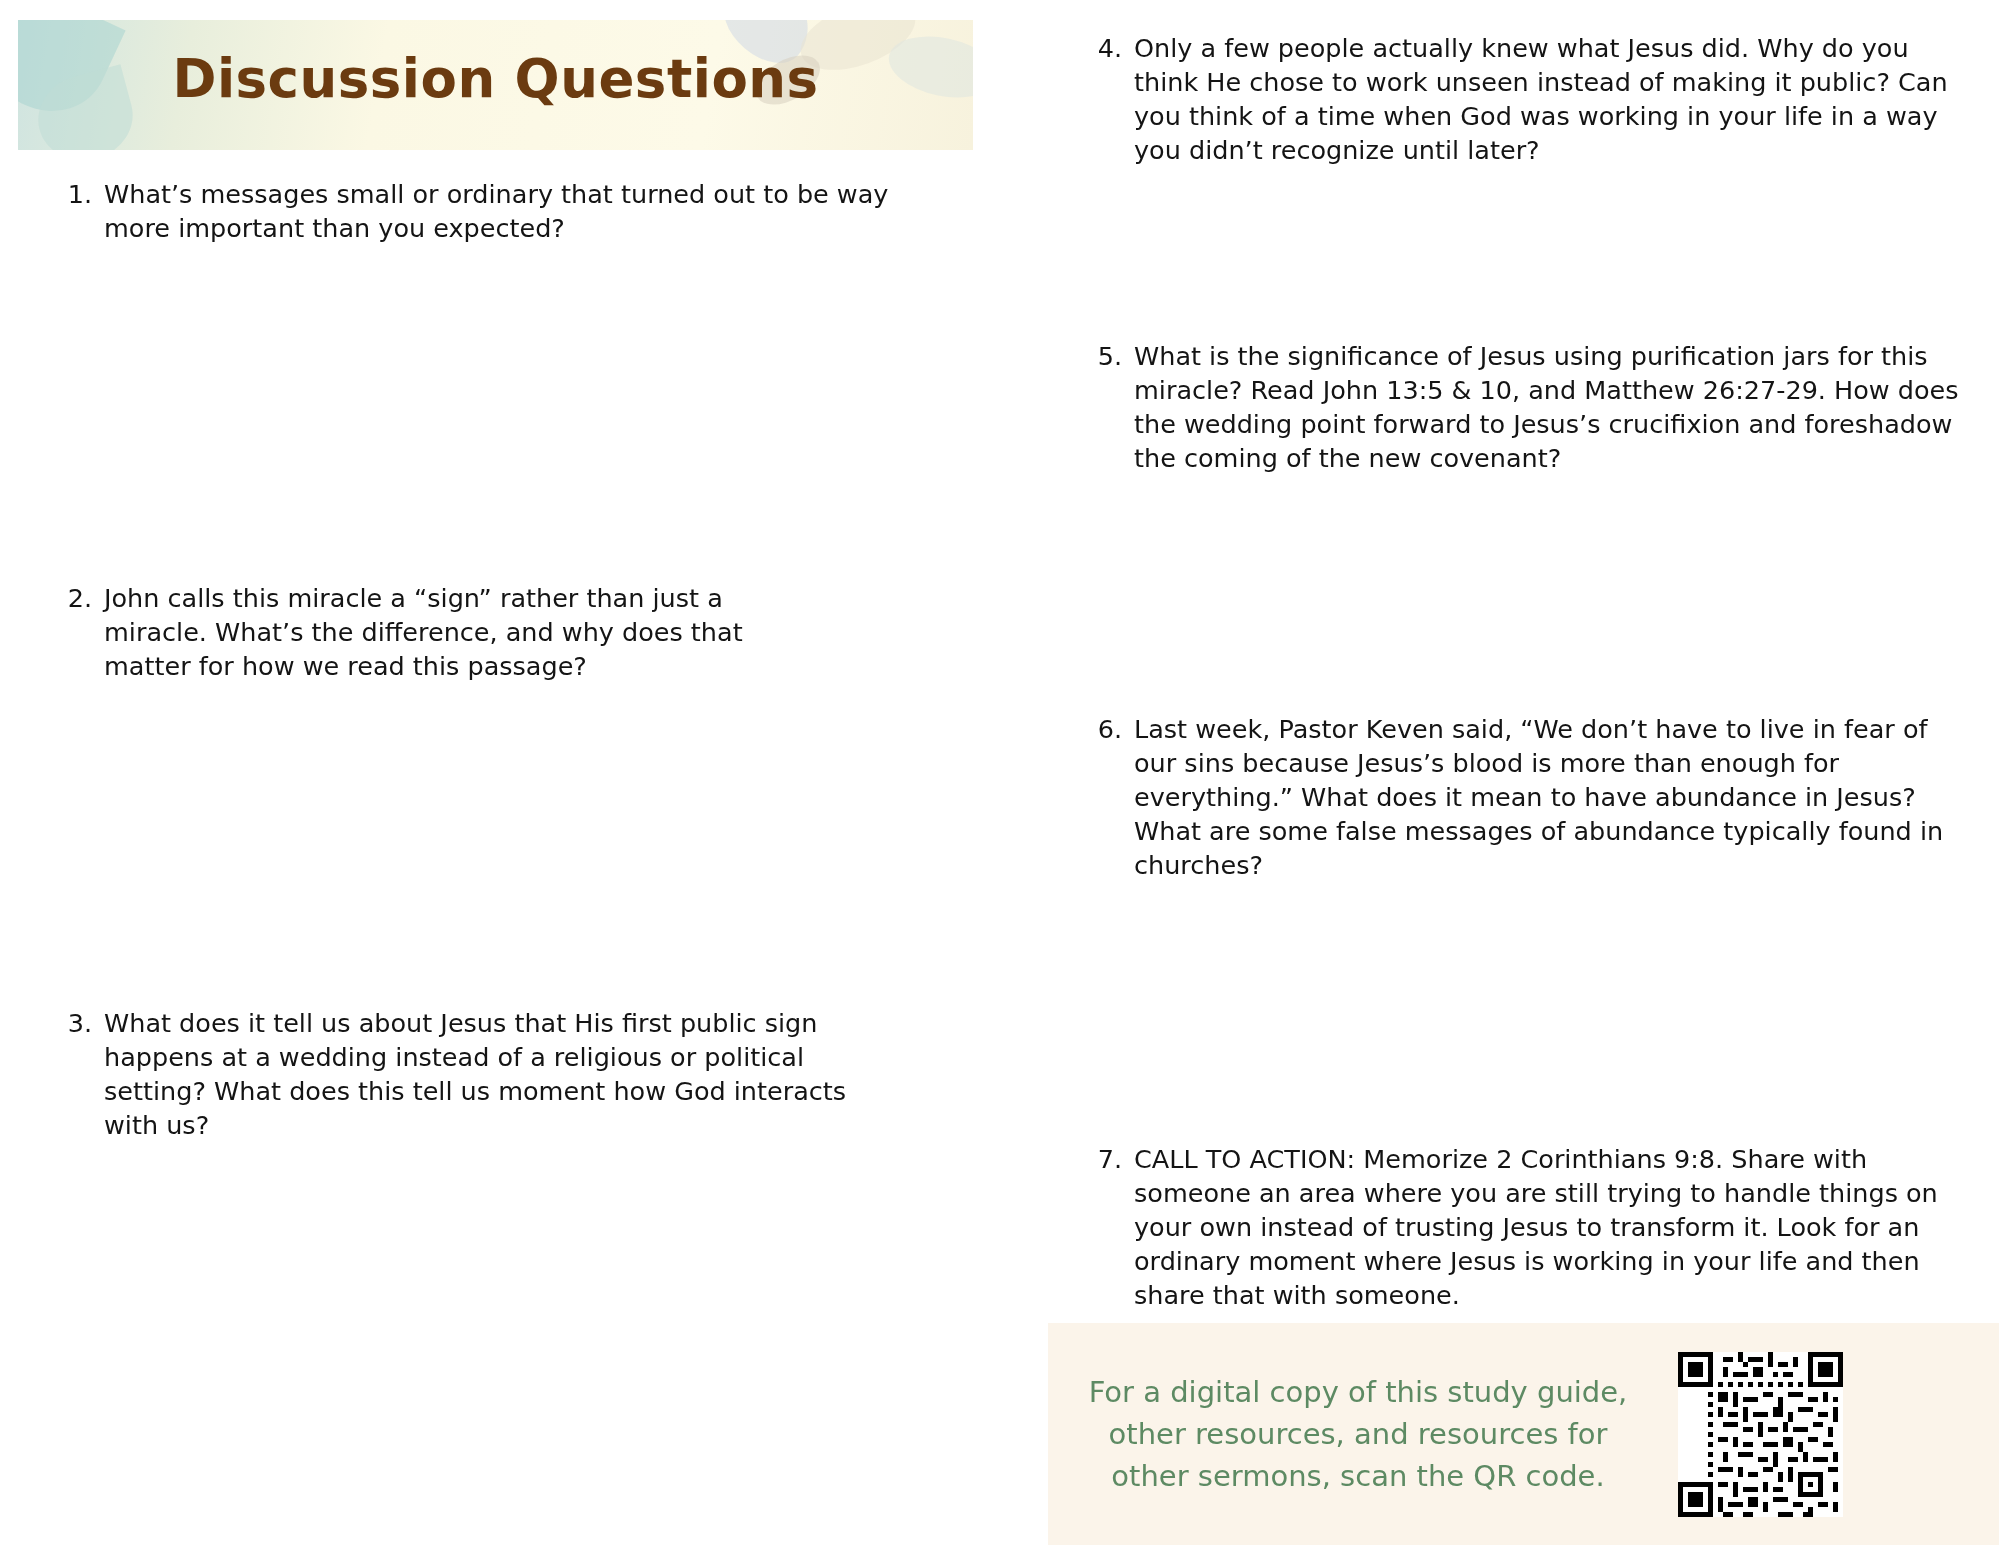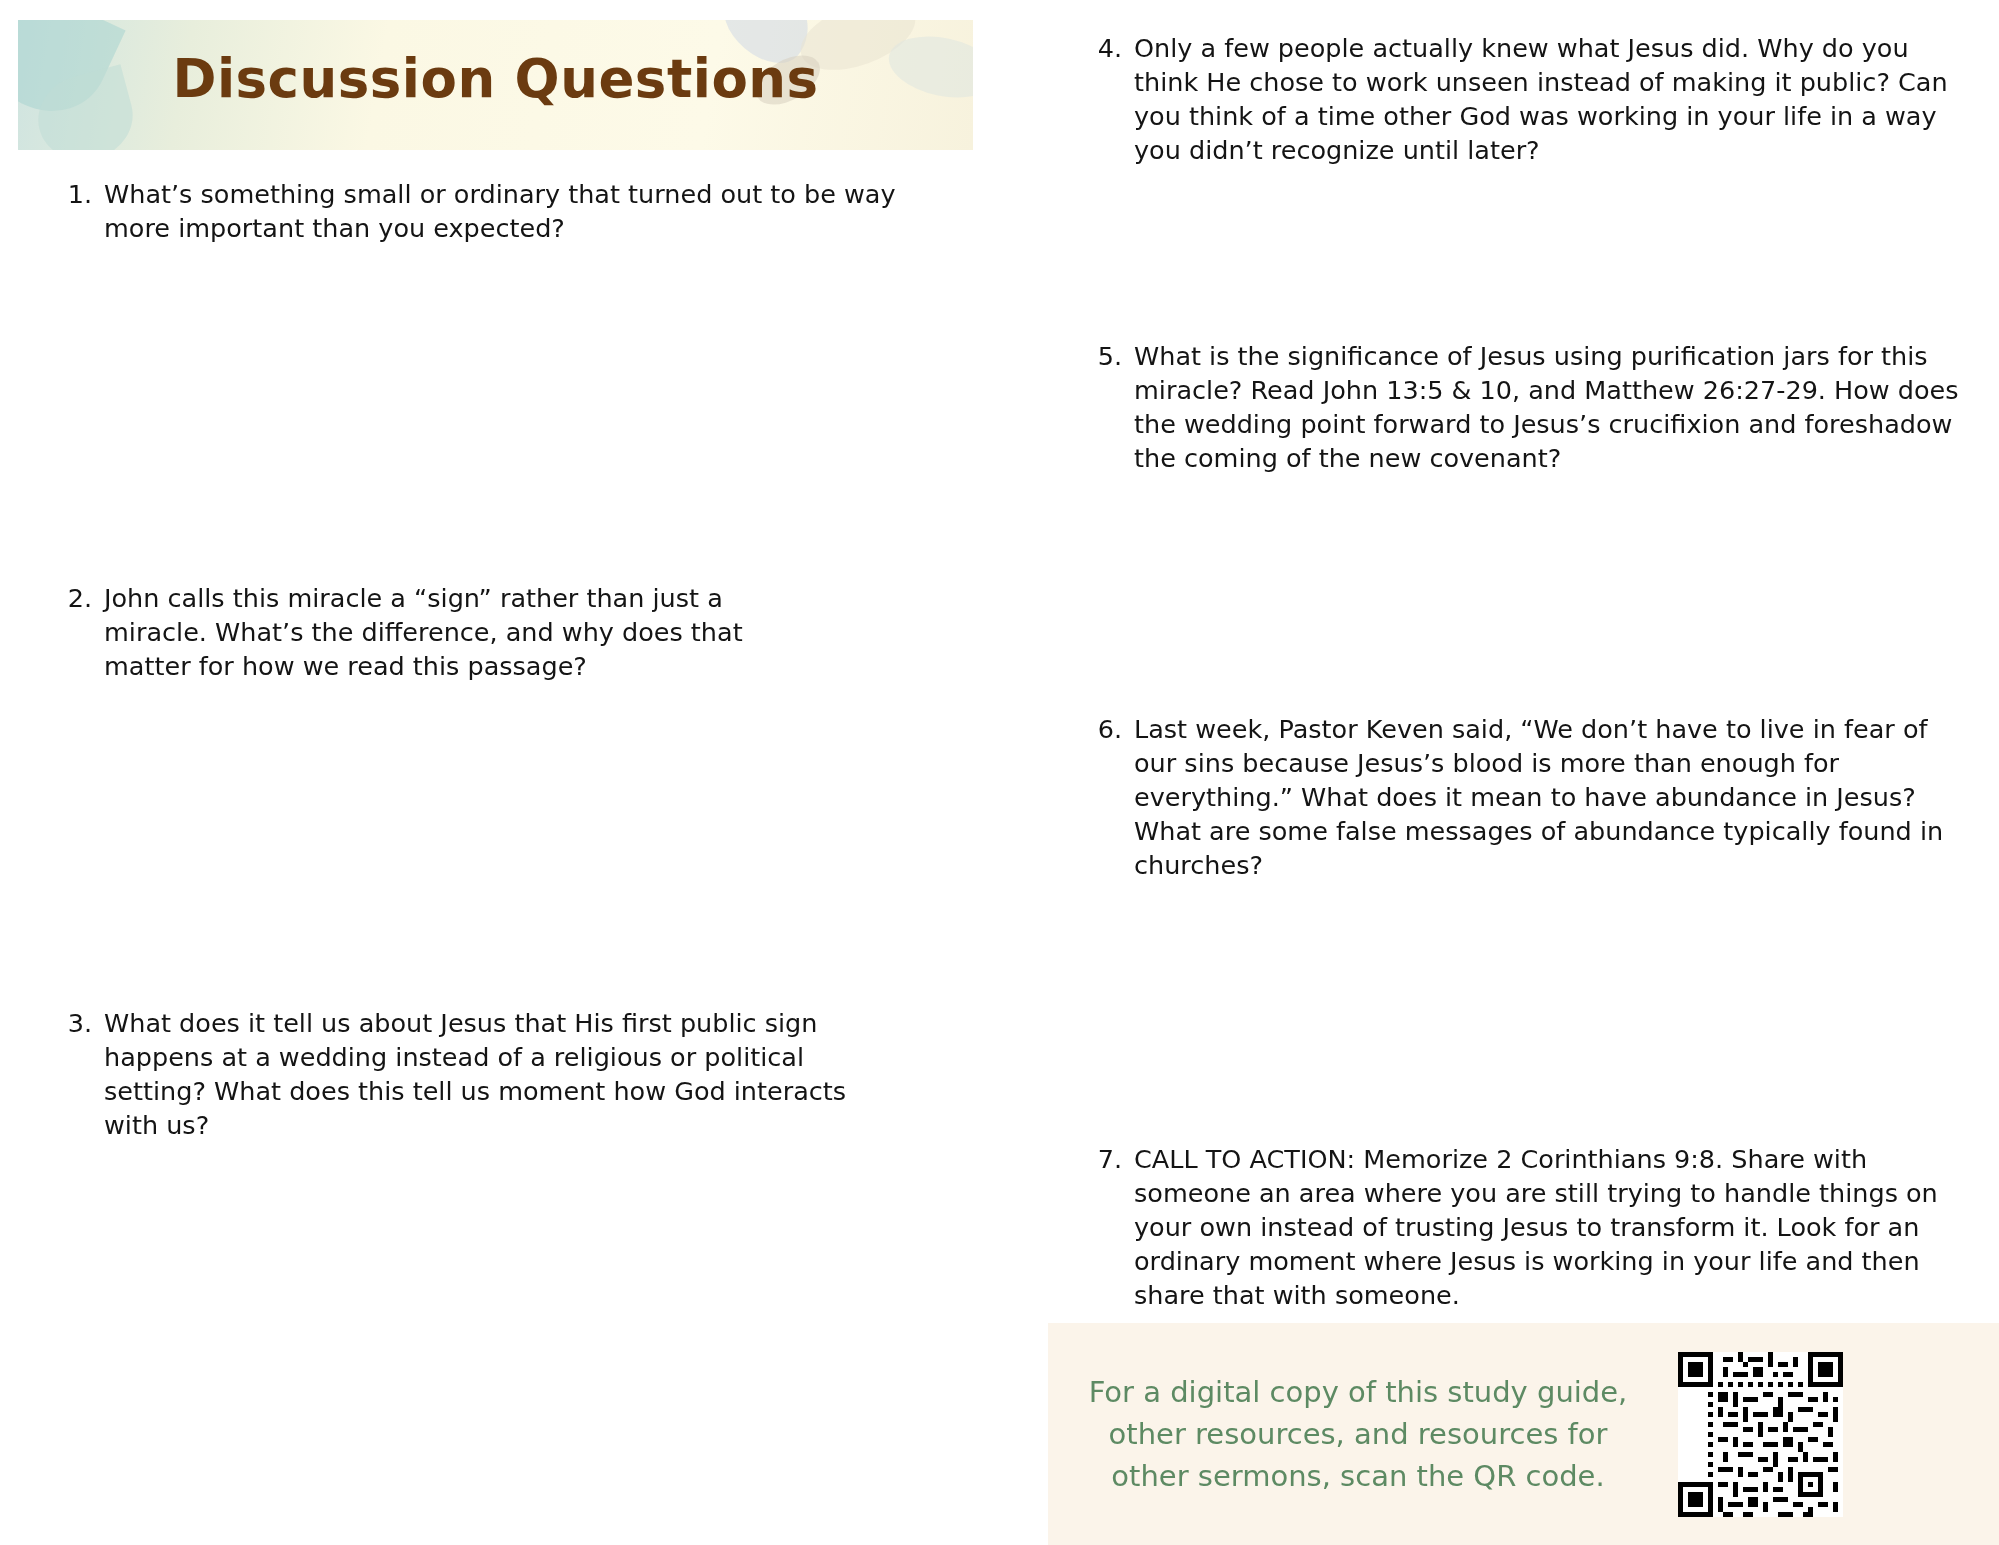--- a/index.html
+++ b/index.html
@@ -120,36 +120,36 @@
   <div class="leaf l2"></div>
   <div class="leaf l3"></div>
   <div class="leaf l4"></div>
   <div class="leaf l5"></div>
   <div class="leaf l6"></div>
   <div class="banner-title">Discussion Questions</div>
 </div>
 
 <div class="q" id="q1">
   <span class="num">1.</span>
-  <span class="body">What’s something small or ordinary that turned out to be way more important than you expected?</span>
+  <span class="body">What’s messages small or ordinary that turned out to be way more important than you expected?</span>
 </div>
 
 <div class="q" id="q2">
   <span class="num">2.</span>
   <span class="body">John calls this miracle a “sign” rather than just a miracle. What’s the difference, and why does that matter for how we read this passage?</span>
 </div>
 
 <div class="q" id="q3">
   <span class="num">3.</span>
   <span class="body">What does it tell us about Jesus that His first public sign happens at a wedding instead of a religious or political setting? What does this tell us moment how God interacts with us?</span>
 </div>
 
 <div class="q" id="q4">
   <span class="num">4.</span>
-  <span class="body">Only a few people actually knew what Jesus did. Why do you think He chose to work unseen instead of making it public? Can you think of a time other God was working in your life in a way you didn’t recognize until later?</span>
+  <span class="body">Only a few people actually knew what Jesus did. Why do you think He chose to work unseen instead of making it public? Can you think of a time when God was working in your life in a way you didn’t recognize until later?</span>
 </div>
 
 <div class="q" id="q5">
   <span class="num">5.</span>
   <span class="body">What is the significance of Jesus using purification jars for this miracle? Read John 13:5 &amp; 10, and Matthew 26:27-29. How does the wedding point forward to Jesus’s crucifixion and foreshadow the coming of the new covenant?</span>
 </div>
 
 <div class="q" id="q6">
   <span class="num">6.</span>
   <span class="body">Last week, Pastor Keven said, “We don’t have to live in fear of our sins because Jesus’s blood is more than enough for everything.” What does it mean to have abundance in Jesus? What are some false messages of abundance typically found in churches?</span>

